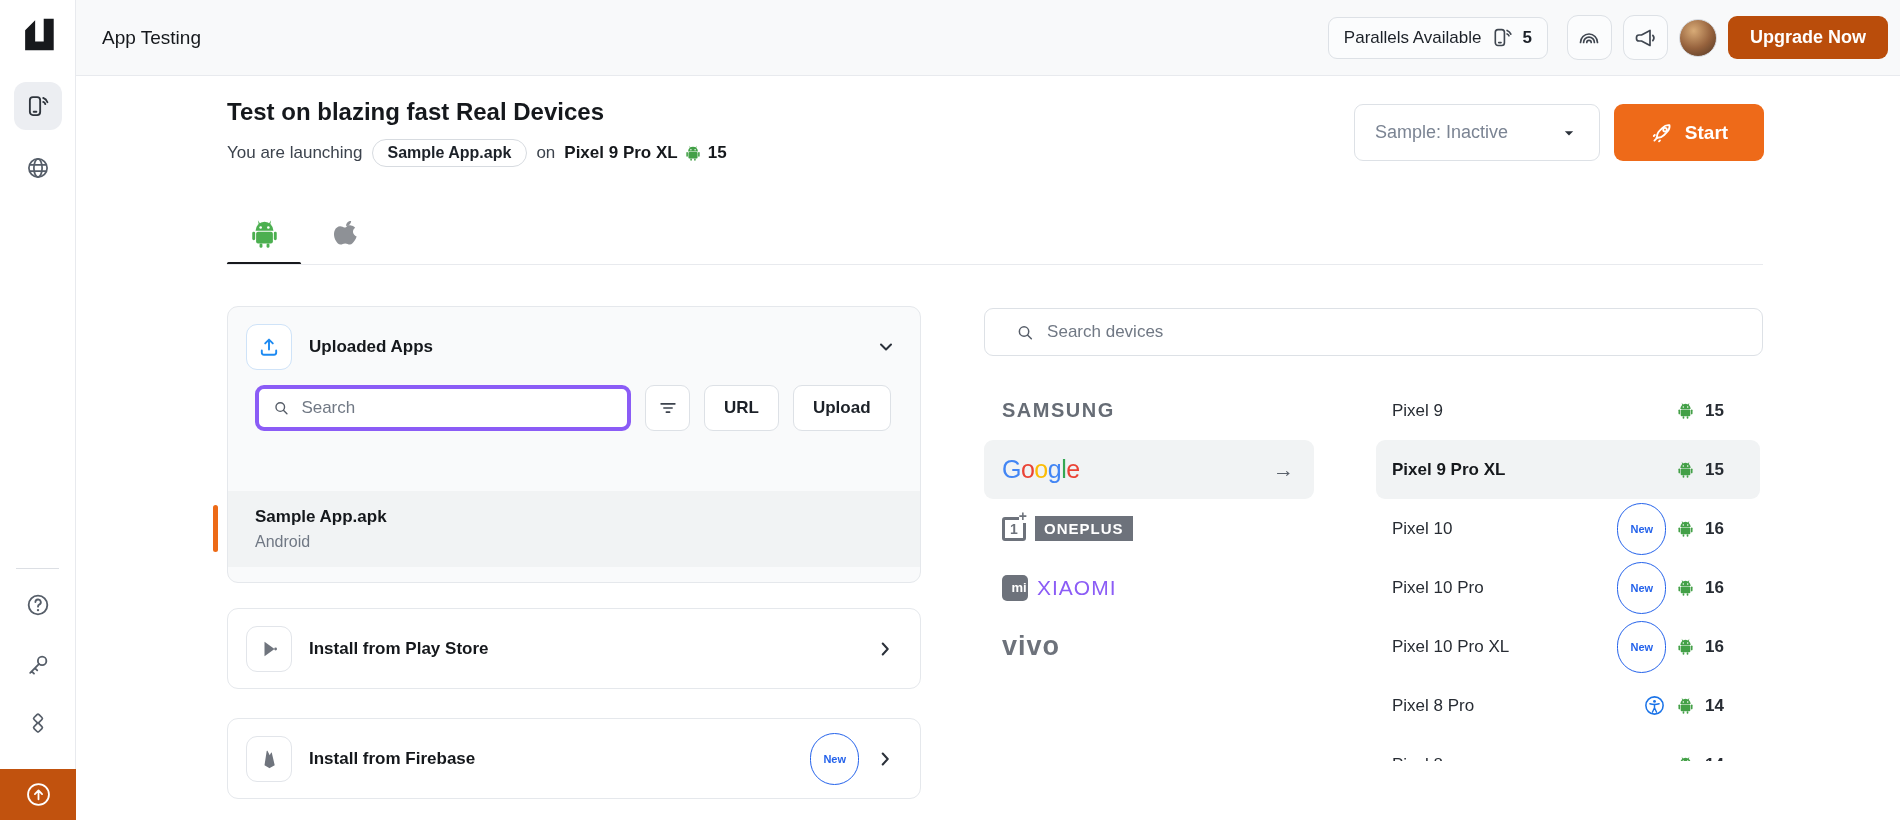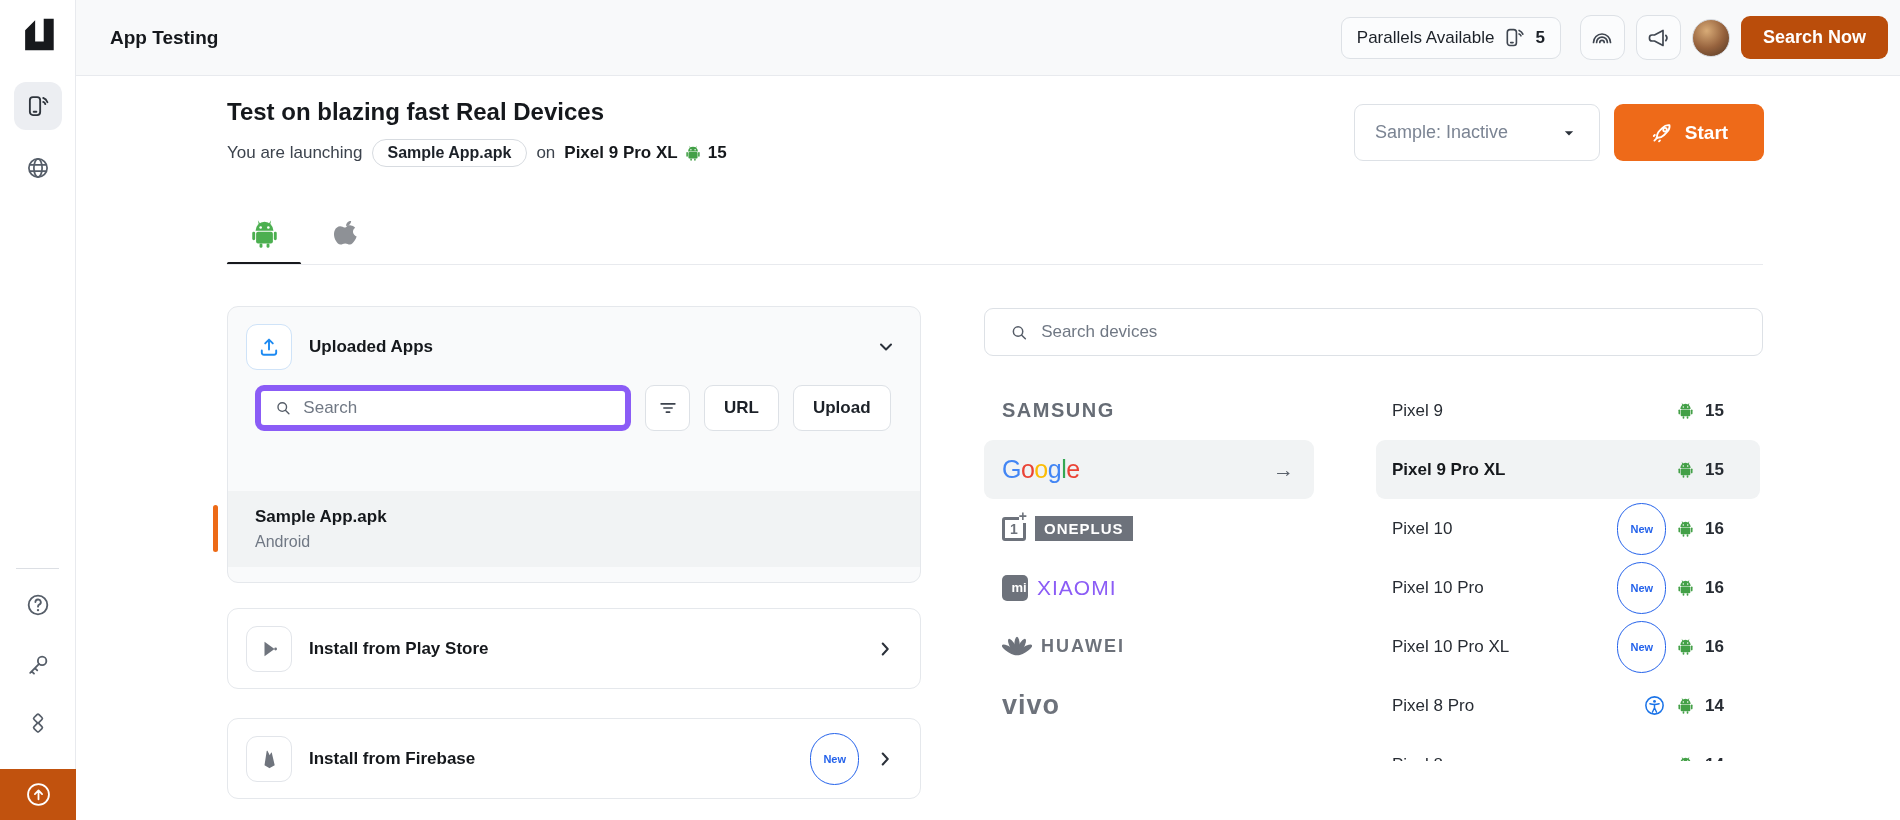--- a/index.html
+++ b/index.html
@@ -20,21 +20,21 @@
   .nav-item.active { background:#eceef2; color:#2f353d; }
   .nav-phone { top:82px; } .nav-globe { top:144px; }
   .sb-divider { position:absolute; left:16px; right:16px; top:568px; height:1px; background:#dcdfe4; }
   .sb-help { top:581px; } .sb-key { top:641px; } .sb-layers { top:701px; }
   .sb-upgrade { position:absolute; left:0; top:769px; width:76px; height:51px;
     background:#c1520e; display:flex; align-items:center; justify-content:center; color:#fff; border:none; }
 
   
   .topbar { position:absolute; left:76px; top:0; width:1824px; height:76px;
     background:#f8f9fa; border-bottom:1px solid #e8eaee; display:flex; align-items:center; }
-  .tb-title { margin-left:34px; font-size:19px; font-weight:700; color:#15181c; }
+  .tb-title { margin-left:26px; font-size:19px; font-weight:400; color:#15181c; }
   .tb-right { margin-left:auto; margin-right:12px; display:flex; align-items:center; gap:11px; }
   .pill { display:flex; align-items:center; gap:9px; background:#fbfcfd; border:1px solid #dde1e6;
     border-radius:9px; height:42px; padding:0 15px; margin-right:8px; cursor:pointer; }
   .pill-label { font-size:17px; color:#1c2128; }
   .pill-count { font-size:17px; font-weight:700; color:#1c2128; }
   .iconbtn { width:45px; height:45px; border:1px solid #dde1e6; border-radius:11px;
     background:#fbfcfd; display:flex; align-items:center; justify-content:center; color:#3f4650; }
   .avatar { width:38px; height:38px; border-radius:50%; border:1px solid #d6d9de;
     background: radial-gradient(circle at 38% 30%, #d8ab77 0%, #96623d 52%, #4e3523 100%); }
   .upgrade-btn { height:43px; padding:0 22px; background:#ba4d0b; color:#fff; font-size:18px;
@@ -68,21 +68,21 @@
 
   
   .card-apps { position:absolute; left:151px; top:230px; width:694px; height:277px;
     background:#f9fafb; border:1px solid #e5e8ec; border-radius:11px; }
   .ca-header { display:flex; align-items:center; padding:17px 22px 0 18px; }
   .upload-box { width:46px; height:46px; border:1px solid #cfe3f8; background:#fff; border-radius:11px;
     display:flex; align-items:center; justify-content:center; color:#1d8af2; }
   .ca-title { margin-left:17px; font-size:17px; font-weight:700; color:#15181c; }
   .ca-chevron { margin-left:auto; color:#2b313a; cursor:pointer; }
   .ca-controls { display:flex; align-items:center; gap:14px; margin:15px 22px 0 27px; }
-  .search-box { flex:1; max-width:376px; height:46px; border:6px solid #8b5cf6; border-radius:9px;
+  .search-box { flex:1; max-width:376px; height:46px; border:4px solid #8b5cf6; border-radius:9px;
     background:#fff; display:flex; align-items:center; padding:0 13px; gap:9px; color:#565d68; }
   .search-box input { border:none; outline:none; background:transparent; font-size:17px;
     color:#1c2128; width:100%; font-family:inherit; }
   .search-box input::placeholder { color:#707884; }
   .sq-btn { height:46px; border:1px solid #dde1e6; background:#fff; border-radius:9px;
     display:flex; align-items:center; justify-content:center; font-family:inherit; }
   .filter-btn { width:45px; color:#3c434d; }
   .txt-btn { padding:0 19px; font-size:17px; font-weight:600; color:#1c2128; }
   .app-row { position:relative; margin-top:60px; height:76px; background:#f1f3f4;
     display:flex; flex-direction:column; justify-content:center; padding-left:27px; cursor:pointer; }
@@ -99,21 +99,21 @@
   .src-icon { width:46px; height:46px; border:1px solid #e2e5ea; border-radius:11px; background:#fff;
     display:flex; align-items:center; justify-content:center; color:#6f747d; }
   .src-label { margin-left:17px; font-size:17px; font-weight:700; color:#15181c; }
   .src-right { margin-left:auto; display:flex; align-items:center; gap:15px; color:#2b313a; }
   .new-badge { border:1.5px solid #2563eb; color:#2563eb; border-radius:999px; padding:19px 12px;
     font-size:11px; font-weight:600; background:#fff; }
 
   
   .device-search { position:absolute; left:908px; top:232px; width:779px; height:48px;
     border:1px solid #dde1e6; border-radius:9px; background:#fff; display:flex; align-items:center;
-    gap:10px; padding:0 24px; color:#565d68; }
+    gap:10px; padding:0 30px; color:#565d68; }
   .device-search input { border:none; outline:none; background:transparent; font-size:17px;
     color:#1c2128; width:100%; font-family:inherit; }
   .device-search input::placeholder { color:#707884; }
 
   .brands-col { position:absolute; left:908px; top:295px; width:330px; height:390px;
     padding-top:10px; overflow:hidden; }
   .brand-row { position:relative; height:59px; display:flex; align-items:center;
     padding:0 20px 0 18px; cursor:pointer; }
   .brand-row.selected { background:#f1f3f4; border-radius:9px; }
   .brand-arrow { margin-left:auto; color:#5a616b; font-size:21px; }
@@ -339,21 +339,21 @@
         <svg width="24" height="24">
             <use href="#i-waves"></use>
           </svg>
       </div>
       <div class="iconbtn">
         <svg width="24" height="24">
             <use href="#i-megaphone"></use>
           </svg>
       </div>
       <div class="avatar"></div>
-      <button class="upgrade-btn">Search Now</button>
+      <button class="upgrade-btn">Upgrade Now</button>
     </div>
   </div>
 
   <div class="main">
 
     <div class="hero-title">Test on blazing fast Real Devices</div>
     <div class="hero-sub">
       <span>You are launching</span>
       <span class="chip">Sample App.apk</span>
       <span>on</span>
@@ -482,28 +482,20 @@
           <span class="op-label">ONEPLUS</span>
         </span>
       </div>
       <div class="brand-row">
         <span class="lg-xiaomi">
           <span class="mi-box">mi</span>
           <span class="xi-label">XIAOMI</span>
         </span>
       </div>
       <div class="brand-row">
-        <span class="lg-huawei">
-          <svg width="30" height="26">
-              <use href="#i-huawei"></use>
-            </svg>
-          <span class="hw-label">HUAWEI</span>
-        </span>
-      </div>
-      <div class="brand-row">
         <span class="lg-vivo">vivo</span>
       </div>
     </div>
 
     <div class="devices-col">
       <div class="dev-row">
         <span class="dev-name">Pixel 9</span>
         <span class="dev-right">
           <svg width="19" height="19" class="robot-green">
               <use href="#i-robot"></use>

